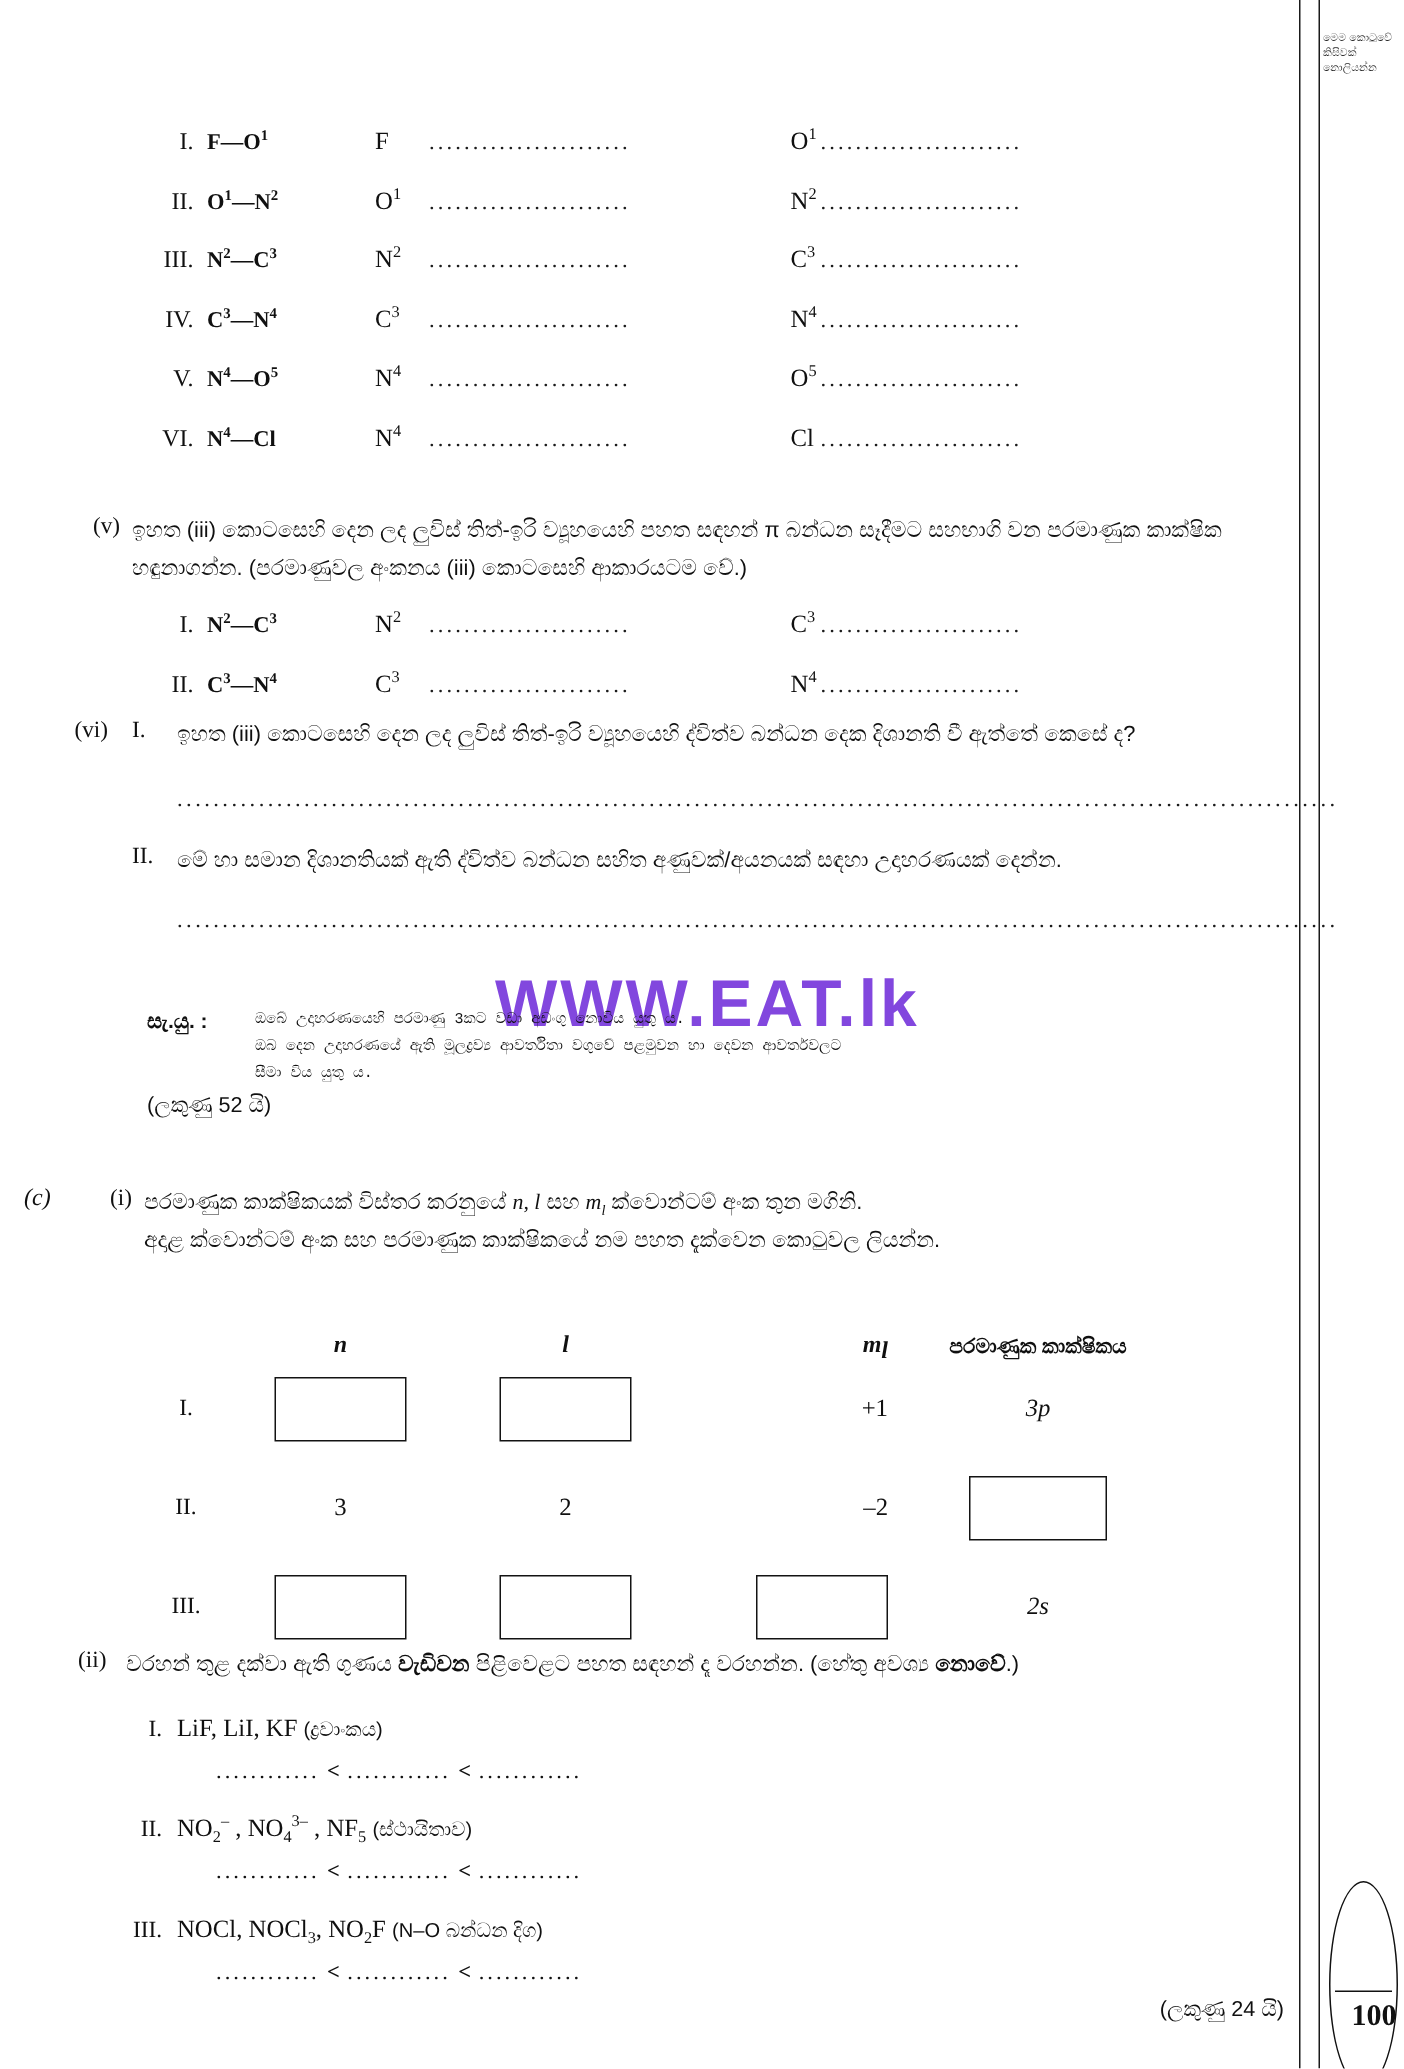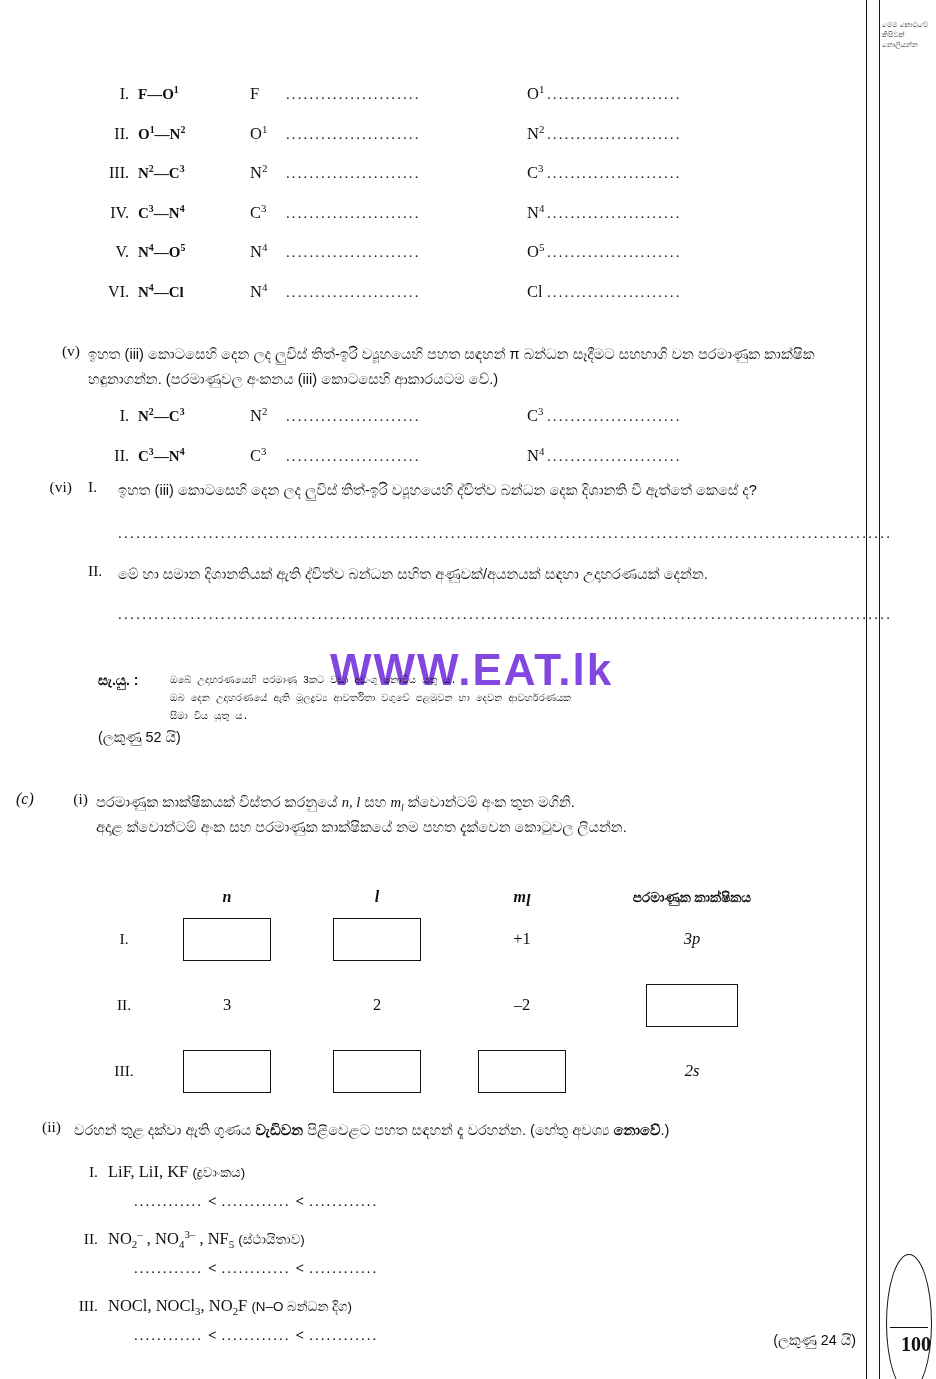--- a/index.html
+++ b/index.html
@@ -222,21 +222,21 @@
     display: flex; align-items: flex-end;
     height: 26px;
   }
   .qn-row {
     display: flex; align-items: center;
     height: 66px;
   }
   .col-rn    { flex: 0 0 56px; text-align: center; font-family: "Liberation Serif", serif; font-size: 15.5px; }
   .col-n     { flex: 0 0 150px; text-align: center; }
   .col-l     { flex: 0 0 150px; text-align: center; }
-  .col-ml    { flex: 0 0 140px; text-align: center; }
+  .col-ml    { flex: 0 0 140px; text-align: right; }
   .col-orb   { flex: 0 0 200px; text-align: center; }
   .hdr-it {
     font-family: "Liberation Serif", serif;
     font-style: italic; font-weight: 700;
     font-size: 16px;
   }
   .hdr-sin {
     font-family: "Liberation Sans", "DejaVu Sans", sans-serif;
     font-size: 13.6px; font-weight: 600;
   }
@@ -248,21 +248,21 @@
     vertical-align: middle;
   }
   .ansbox.wide { width: 92px; }
   .cellval {
     font-family: "Liberation Serif", serif;
     font-size: 16.5px;
   }
   .cellval.it { font-style: italic; }
 
   
-  #sec-cii { position: absolute; left: 42px; top: 1098px; width: 802px; margin-top: 20px; }
+  #sec-cii { position: absolute; left: 52px; top: 1098px; width: 802px; }
   #sec-cii .ii-marker {
     position: absolute; left: 0; top: 0;
     font-family: "Liberation Serif", serif;
     font-size: 15.5px;
   }
   #sec-cii .ii-body { margin-left: 32px; }
   .order-item {
     margin-top: 19px;
     display: flex; align-items: baseline;
   }
@@ -417,21 +417,21 @@
           <div class="para">මේ හා සමාන දිශානතියක් ඇති ද්විත්ව බන්ධන සහිත අණුවක්/අයනයක් සඳහා උදාහරණයක් දෙන්න.</div>
         </div>
         <div class="dots-full" style="margin-left:30px;margin-top:18px;">................................................................................................................................</div>
       </div>
     </div>
 
     <div id="note">
       <div class="note-label">සැ.යු. :</div>
       <div class="note-body">
         <div>ඔබේ උදාහරණයෙහි පරමාණු 3කට වඩා අඩංගු නොවිය යුතු ය.</div>
-        <div>ඔබ දෙන උදාහරණයේ ඇති මූලද්‍රව්‍ය ආවර්තිතා වගුවේ පළමුවන හා දෙවන ආවර්හරණයක</div>
+        <div>ඔබ දෙන උදාහරණයේ ඇති මූලද්‍රව්‍ය ආවර්තිතා වගුවේ පළමුවන හා දෙවන ආවර්තවලට</div>
         <div>සීමා විය යුතු ය.</div>
       </div>
       <div class="marks" style="margin-top:4px;">(ලකුණු 52 යි)</div>
     </div>
 
     <div id="sec-c">
       <div class="c-marker">(c)</div>
       <div class="c-body">
         <div class="qblock">
           <div class="marker" style="width:36px;padding-right:8px;">(i)</div>

